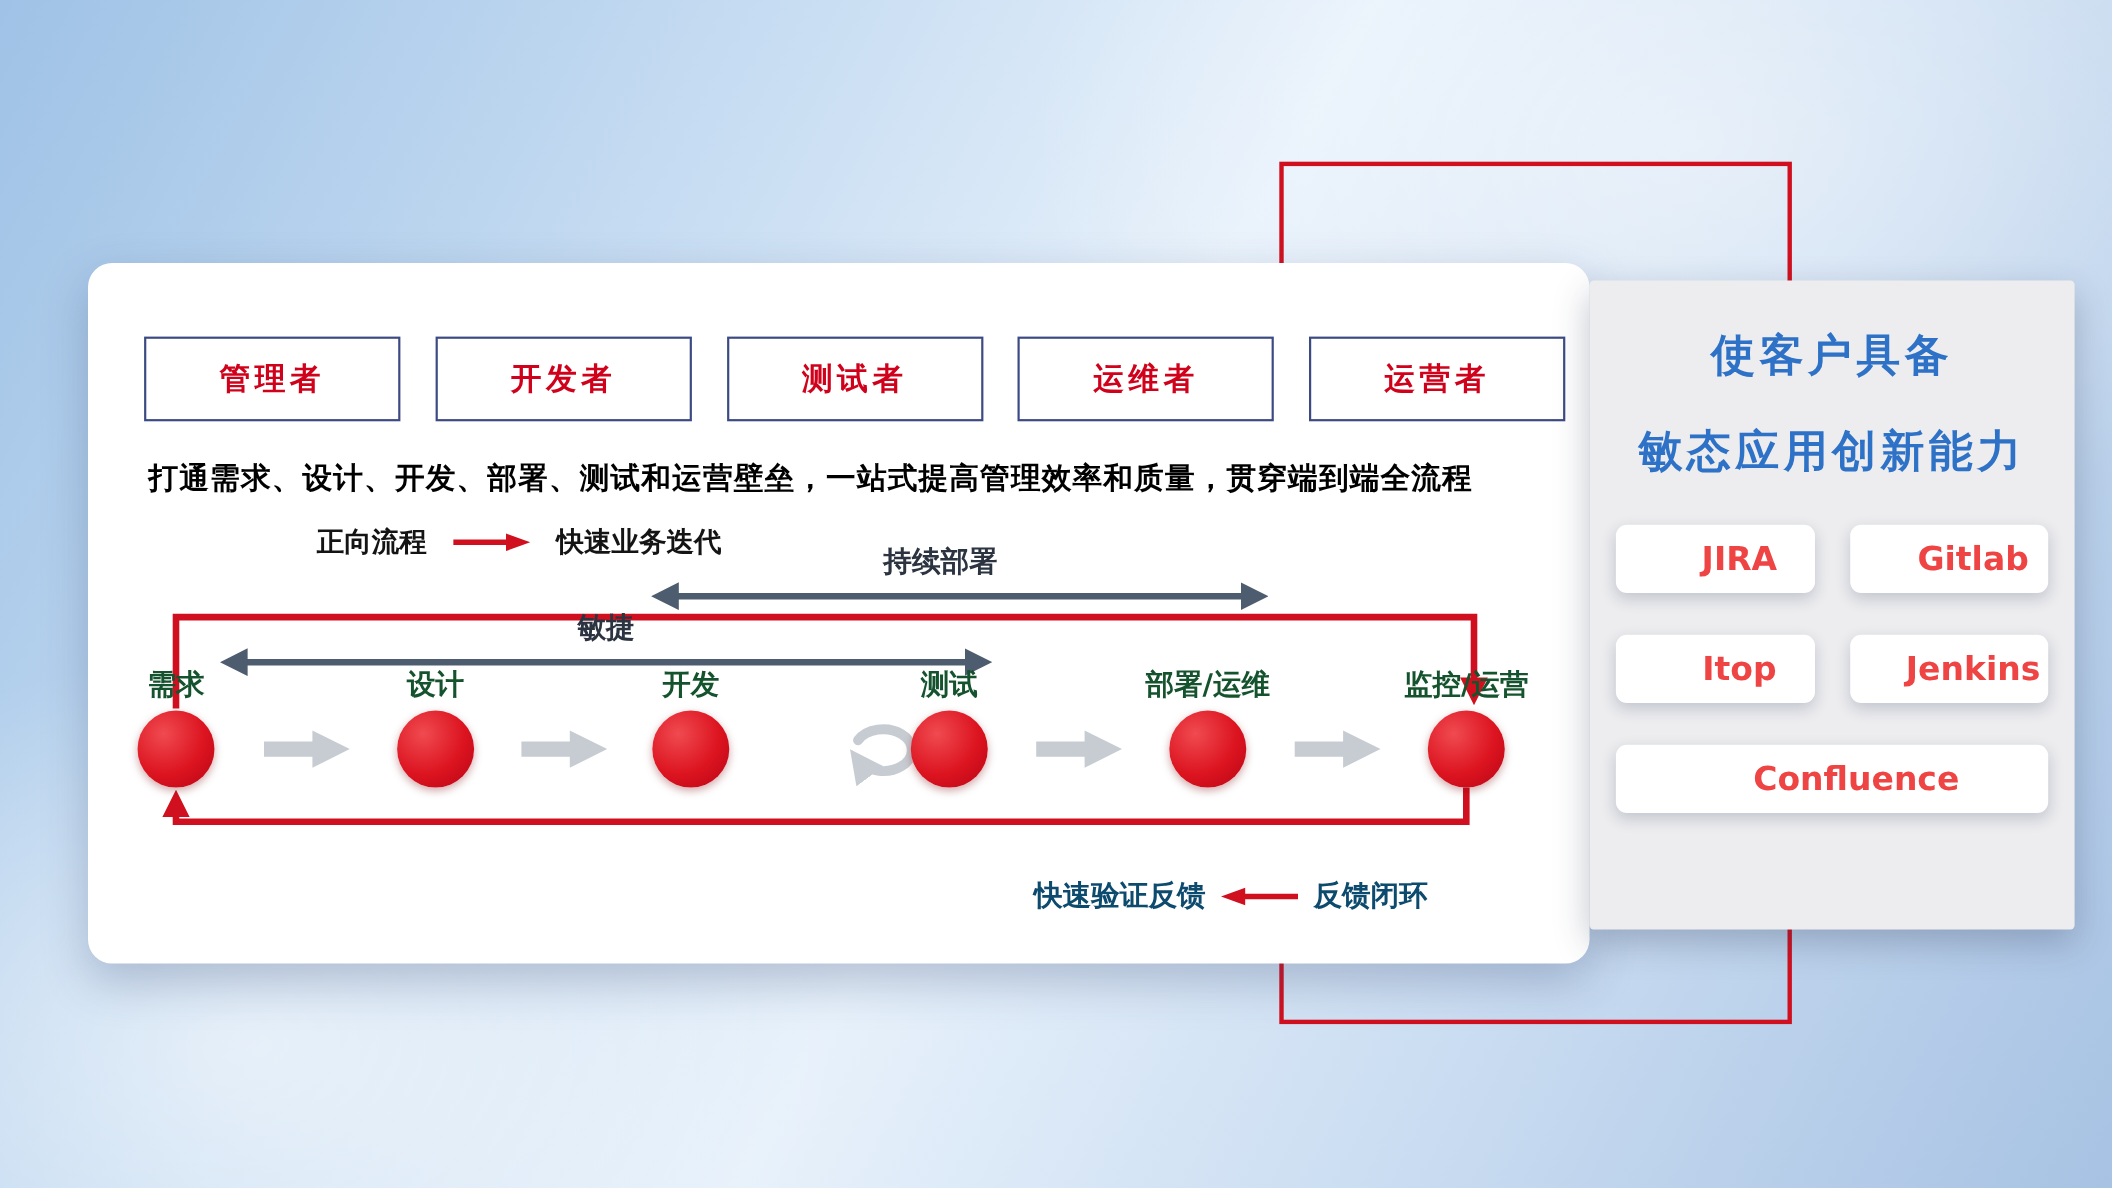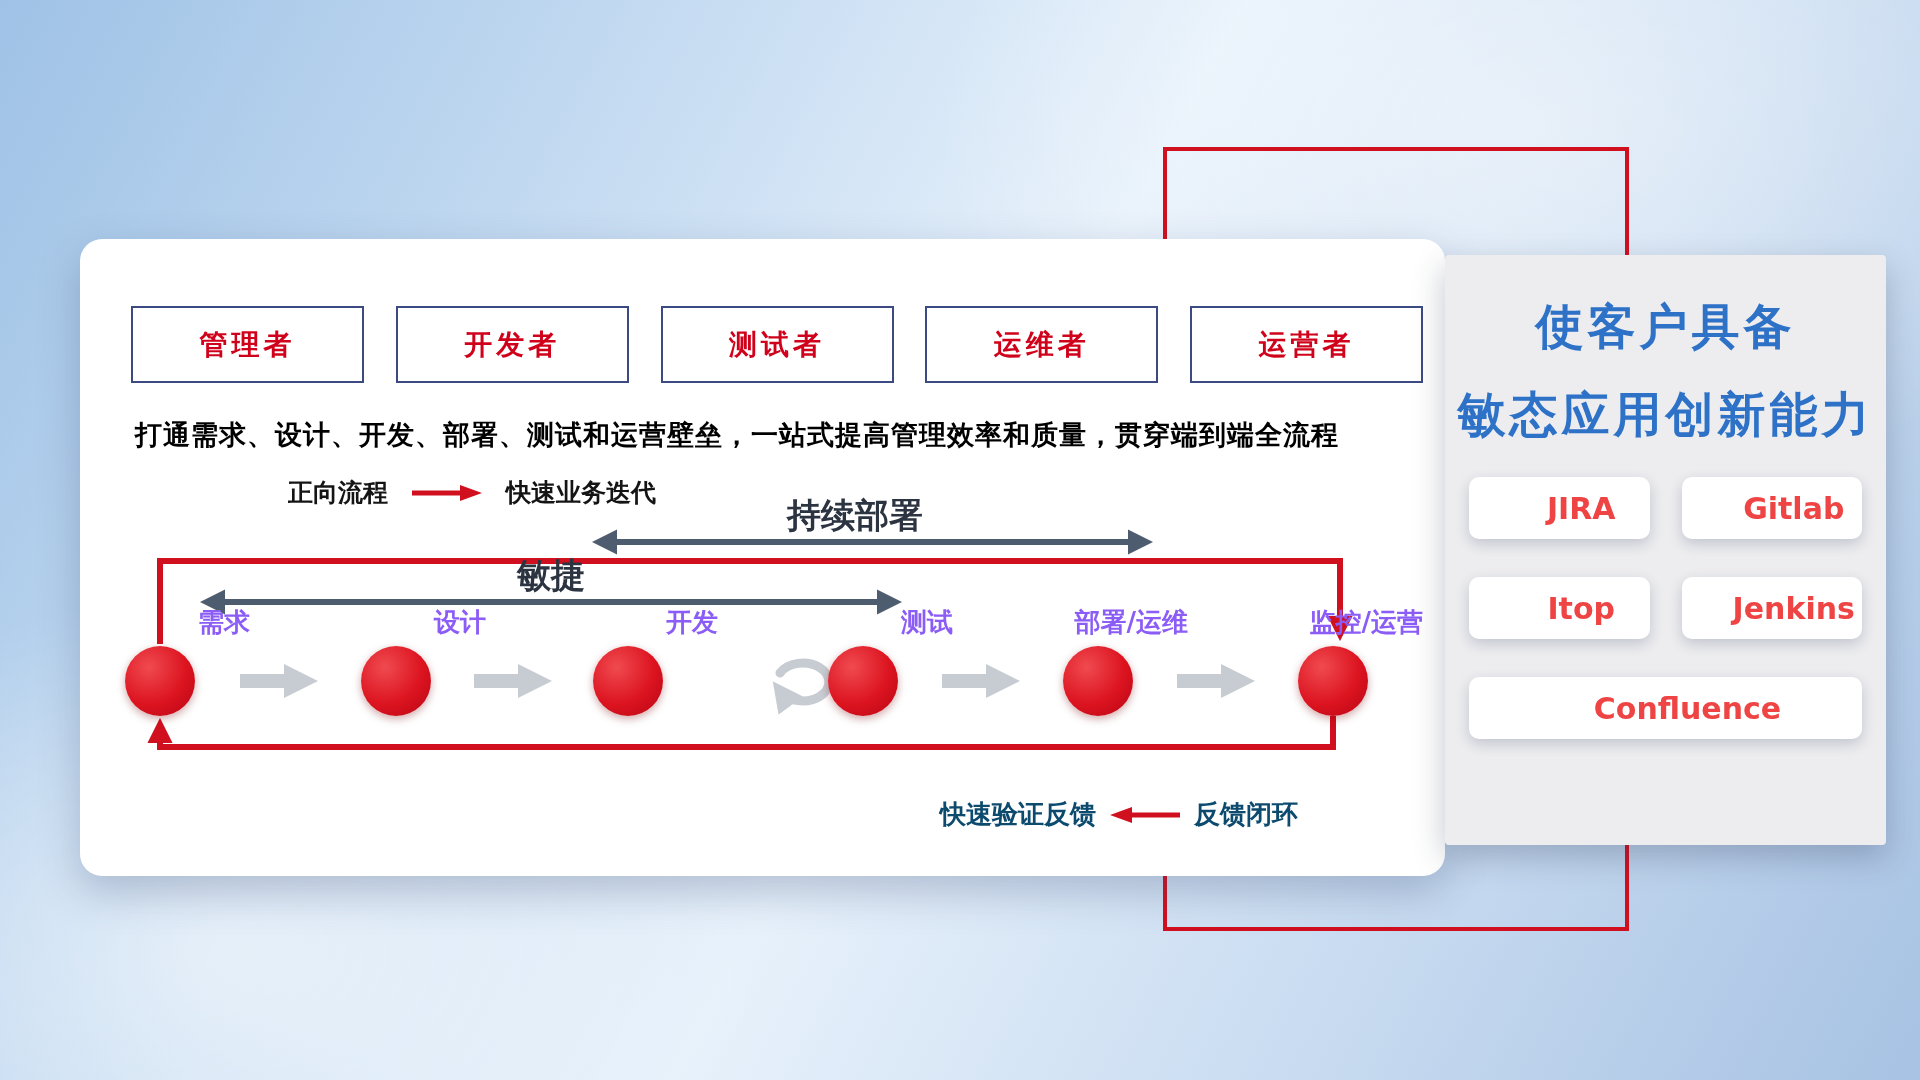--- a/index.html
+++ b/index.html
@@ -41,44 +41,44 @@
     position: absolute; left: 208px; top: 237px;
     display: flex; align-items: center; gap: 24px;
     font-size: 25px; font-weight: 700; color: #141414;
   }
   .legend-feedback {
     position: absolute; left: 860px; top: 558px;
     display: flex; align-items: center; gap: 14px;
     font-size: 26px; font-weight: 700; color: #0c4a6e;
   }
   .diagram { position: absolute; left: 0; top: 0; width: 1365px; height: 637px; pointer-events: none; }
-  .arrow-label { position: absolute; font-size: 34px; font-weight: 700; color: #2b3440; text-align: center; }
+  .arrow-label { position: absolute; font-size: 26px; font-weight: 700; color: #2b3440; text-align: center; }
   .cd { left: 695px; top: 254px; width: 160px; }
   .ag { left: 411px; top: 314px; width: 120px; }
   .node-label {
-    position: absolute; top: 366px; width: 180px; text-align: right;
-    font-size: 26px; font-weight: 700; color: #8b5cf6;
+    position: absolute; top: 366px; width: 180px; text-align: center;
+    font-size: 26px; font-weight: 700; color: #14532d;
   }
   .nl0 { left: -10px; } .nl1 { left: 226px; } .nl2 { left: 458px; }
   .nl3 { left: 693px; } .nl4 { left: 928px; } .nl5 { left: 1163px; }
   .node-circle {
     position: absolute; top: 407px; width: 70px; height: 70px; border-radius: 50%;
     background: radial-gradient(circle at 34% 30%, #f04a50 0%, #dc1420 55%, #b80414 100%);
     box-shadow: 0 3px 8px rgba(120,0,10,.35);
   }
   .nc0 { left: 45px; } .nc1 { left: 281px; } .nc2 { left: 513px; }
   .nc3 { left: 748px; } .nc4 { left: 983px; } .nc5 { left: 1218px; }
   .panel {
     position: absolute; left: 1445px; top: 255px; width: 441px; height: 590px;
     background: #ededef; border-radius: 4px; z-index: 3;
     box-shadow: 0 12px 32px rgba(40,50,80,.28);
   }
   .panel-title {
     position: absolute; left: 0; width: 100%; text-align: center;
-    font-size: 48px; font-weight: 700; color: #2e72c8; letter-spacing: 4px;
+    font-size: 40px; font-weight: 700; color: #2e72c8; letter-spacing: 4px;
   }
   .t1 { top: 40px; }
   .t2 { top: 128px; }
   .tools {
     position: absolute; left: 24px; top: 222px; width: 393px;
     display: grid; grid-template-columns: 1fr 1fr; column-gap: 32px; row-gap: 38px;
   }
   .tool {
     height: 62px; background: #ffffff; border-radius: 10px;
     box-shadow: 0 5px 14px rgba(25,40,80,.20);

